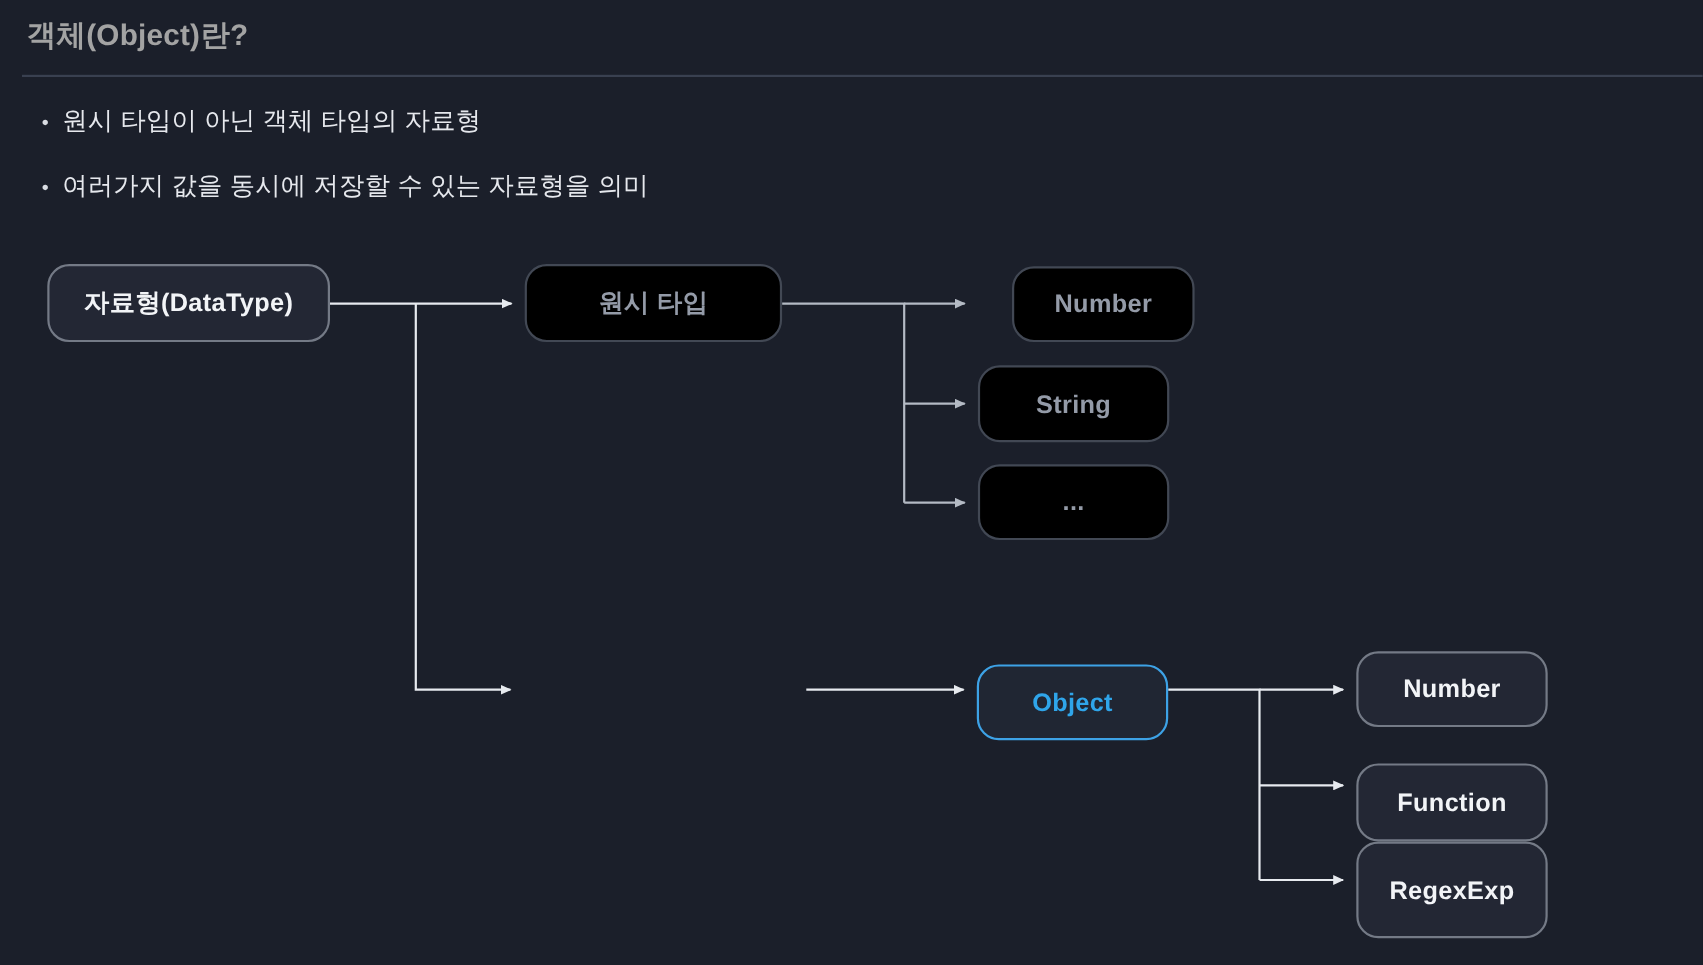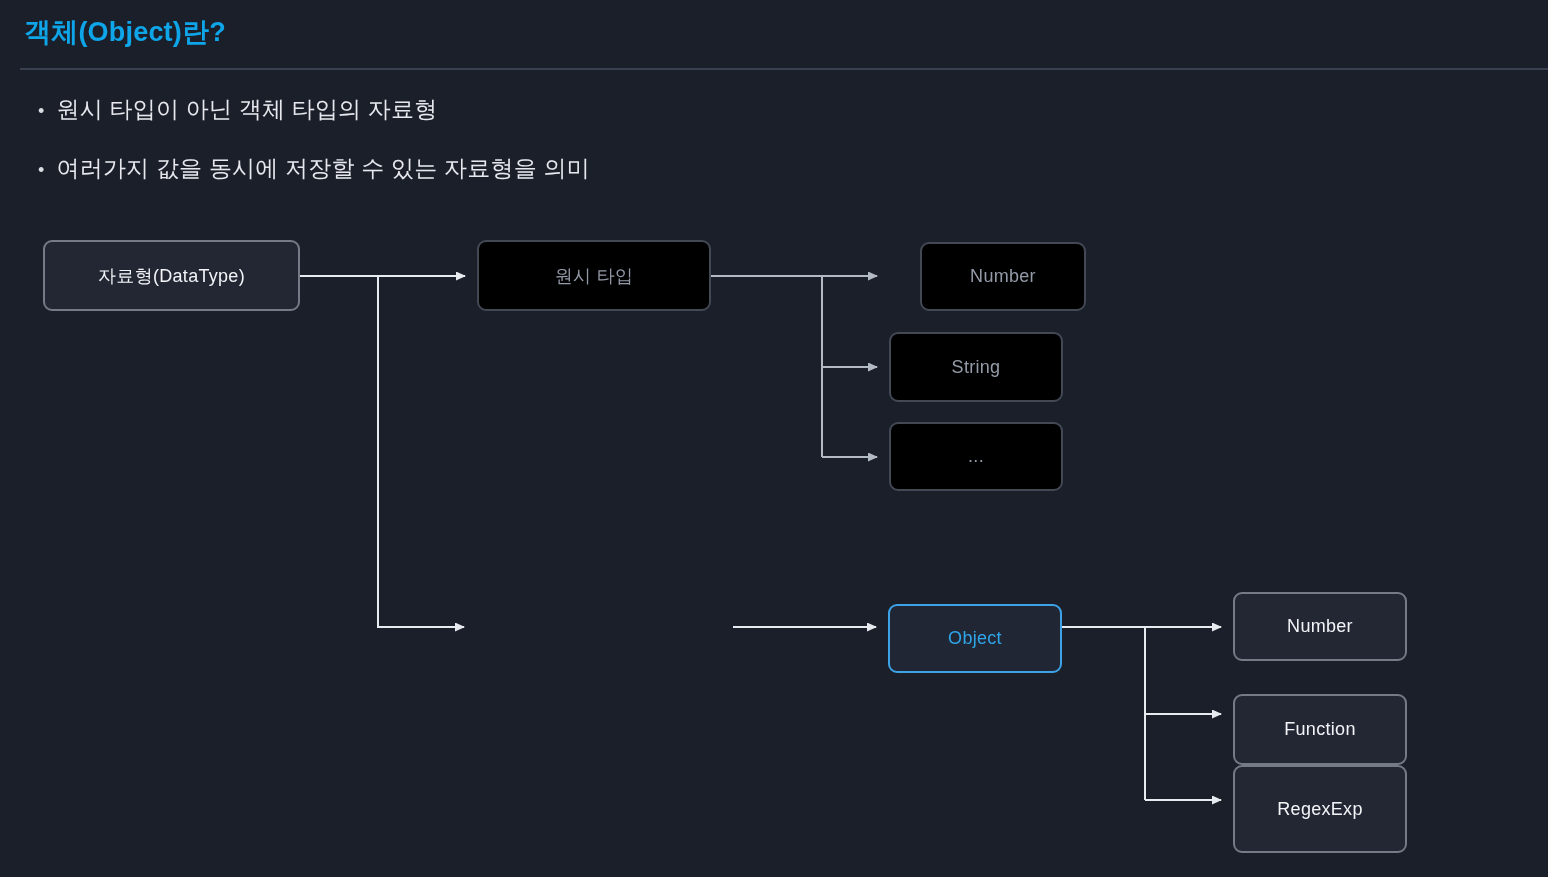--- a/index.html
+++ b/index.html
@@ -17,21 +17,21 @@
     height: 877px;
     background: #1b1f2a;
   }
   .page-title {
     position: absolute;
     left: 24px;
     top: 14px;
     margin: 0;
     font-size: 27px;
     font-weight: 700;
-    color: #0ea5e9;
+    color: #a3a3a3;
     letter-spacing: 0.2px;
   }
   .divider {
     position: absolute;
     left: 20px;
     right: 0;
     top: 68px;
     height: 2px;
     background: #394050;
     border: none;
@@ -64,23 +64,23 @@
     position: absolute;
     left: 0;
     top: 0;
     pointer-events: none;
   }
   .node {
     position: absolute;
     display: flex;
     align-items: center;
     justify-content: center;
-    border-radius: 9px;
-    font-weight: 400;
-    font-size: 18px;
+    border-radius: 20px;
+    font-weight: 700;
+    font-size: 23px;
     letter-spacing: 0.3px;
     box-sizing: border-box;
   }
   .node.bright {
     background: #232734;
     border: 2px solid #747a86;
     color: #f2f4f7;
   }
   .node.muted {
     background: #000000;

